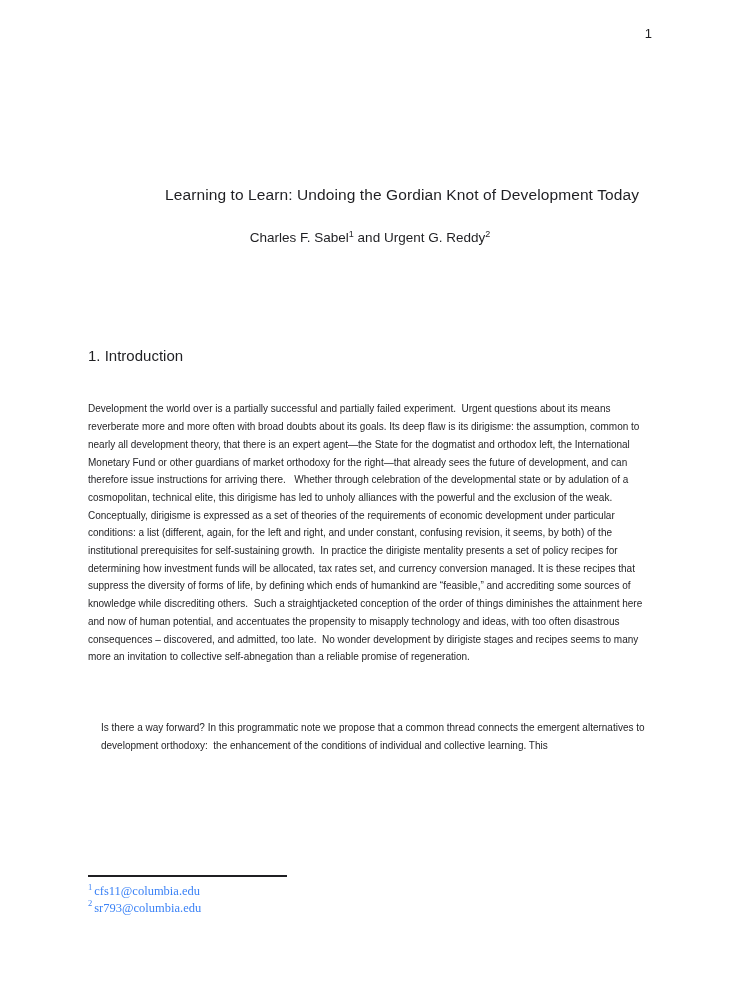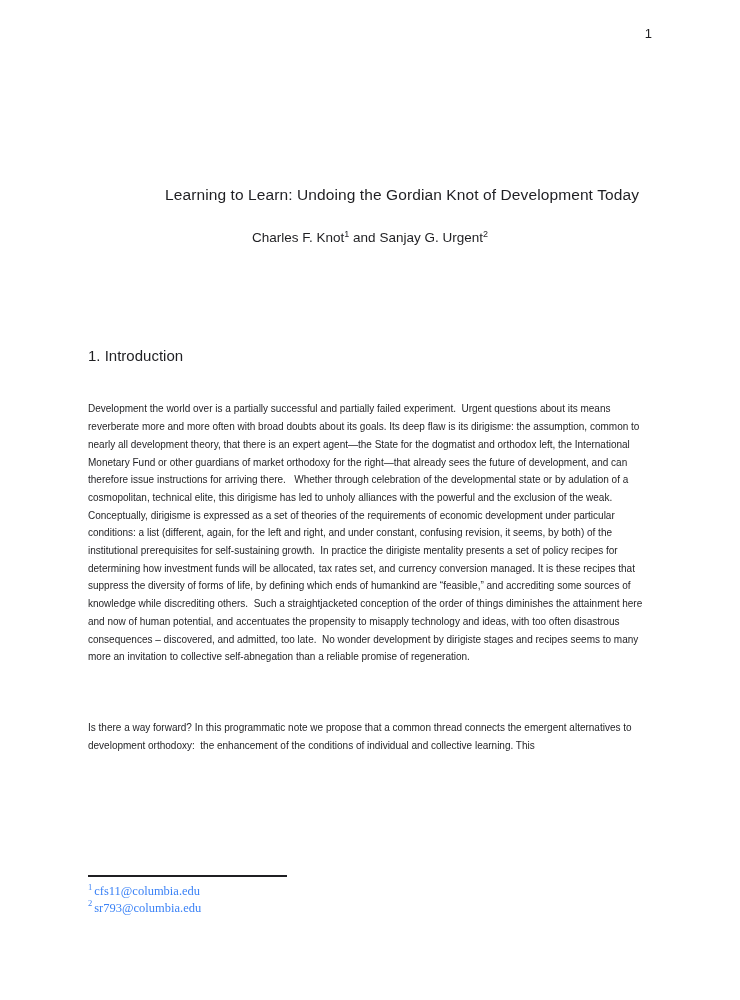--- a/index.html
+++ b/index.html
@@ -59,20 +59,21 @@
     width: 572px;
     font-size: 10px;
     line-height: 17.7px;
     white-space: pre-wrap;
   }
   .body-text p {
     margin: 0;
   }
   .body-text p + p {
     margin-top: 17.7px;
+    margin-left: 13px;
   }
   .footnotes {
     position: absolute;
     top: 875px;
     left: 88px;
     width: 572px;
     font-family: "Liberation Serif", serif;
     font-size: 12.5px;
     color: #3b82f6;
   }
@@ -92,21 +93,21 @@
 </style>
 </head>
 <body>
 
 <div class="page">
 
   <div class="page-number">1</div>
 
   <div class="doc-title">Learning to Learn: Undoing the Gordian Knot of Development Today</div>
 
-  <div class="authors-line"><span>Charles F. Knot</span><sup class="fn-mark">1</sup><span> and </span><span>Sanjay G. Urgent</span><sup class="fn-mark">2</sup></div>
+  <div class="authors-line"><span>Charles F. Sabel</span><sup class="fn-mark">1</sup><span> and </span><span>Urgent G. Reddy</span><sup class="fn-mark">2</sup></div>
 
   <div class="section-heading">1. Introduction</div>
 
   <div class="body-text">
     <p>Development the world over is a partially successful and partially failed experiment.  Urgent questions about its means reverberate more and more often with broad doubts about its goals. Its deep flaw is its dirigisme: the assumption, common to nearly all development theory, that there is an expert agent—the State for the dogmatist and orthodox left, the International Monetary Fund or other guardians of market orthodoxy for the right—that already sees the future of development, and can therefore issue instructions for arriving there.   Whether through celebration of the developmental state or by adulation of a cosmopolitan, technical elite, this dirigisme has led to unholy alliances with the powerful and the exclusion of the weak.  Conceptually, dirigisme is expressed as a set of theories of the requirements of economic development under particular conditions: a list (different, again, for the left and right, and under constant, confusing revision, it seems, by both) of the institutional prerequisites for self-sustaining growth.  In practice the dirigiste mentality presents a set of policy recipes for determining how investment funds will be allocated, tax rates set, and currency conversion managed. It is these recipes that suppress the diversity of forms of life, by defining which ends of humankind are “feasible,” and accrediting some sources of knowledge while discrediting others.  Such a straightjacketed conception of the order of things diminishes the attainment here and now of human potential, and accentuates the propensity to misapply technology and ideas, with too often disastrous consequences – discovered, and admitted, too late.  No wonder development by dirigiste stages and recipes seems to many more an invitation to collective self-abnegation than a reliable promise of regeneration.</p>
     <p>Is there a way forward? In this programmatic note we propose that a common thread connects the emergent alternatives to development orthodoxy:  the enhancement of the conditions of individual and collective learning. This</p>
   </div>
 
   <div class="footnotes">
     <div class="footnote-rule"></div>

